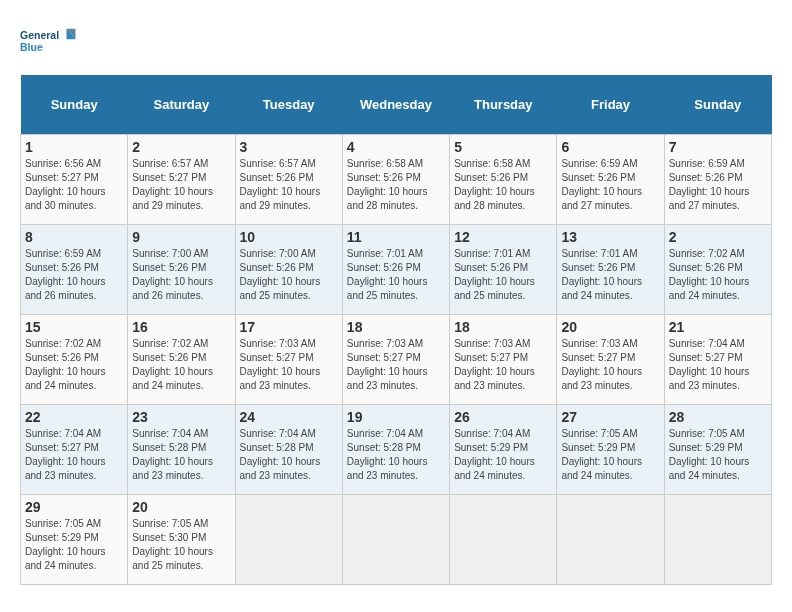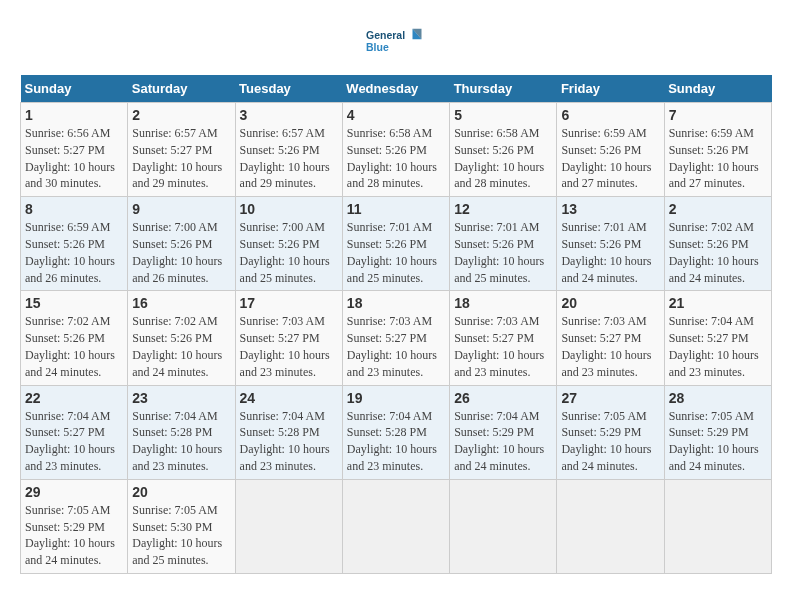--- a/index.html
+++ b/index.html
@@ -5,21 +5,21 @@
     * { box-sizing: border-box; margin: 0; padding: 0; }
     body {
       font-family: Arial, sans-serif;
       background: #fff;
       width: 792px;
       min-height: 612px;
       padding: 20px;
     }
     .header-area {
       display: flex;
-      justify-content: center;
+      justify-content: flex-start;
       align-items: flex-start;
       margin-bottom: 10px;
     }
     .logo {
       display: flex;
       align-items: center;
       gap: 4px;
     }
     .title-area {
       text-align: right;
@@ -34,22 +34,22 @@
       color: #555;
     }
     table {
       width: 100%;
       border-collapse: collapse;
       font-size: 11px;
     }
     thead tr th {
       background-color: #2471a3;
       color: #fff;
-      padding: 6px 4px;
-      text-align: left;
+      padding: 22px 4px;
+      text-align: center;
       font-size: 13px;
       font-weight: bold;
     }
     tbody tr td {
       border: 1px solid #ccc;
       vertical-align: top;
       padding: 4px;
       height: 90px;
       width: 107px;
       color: #333;
@@ -60,24 +60,23 @@
     tbody tr:nth-child(even) td {
       background-color: #eaf2f8;
     }
     .day-num {
       font-size: 14px;
       font-weight: bold;
       display: block;
       margin-bottom: 2px;
     }
     .day-info {
-      font-size: 12px;
+      font-size: 10px;
       line-height: 1.4;
       color: #444;
-      font-family: Liberation Serif, serif;
     }
     .empty-cell {
       background-color: #f0f0f0 !important;
     }
   </style>
 </head>
 <body>
 
 <div class="header-area">
   <div class="logo">

